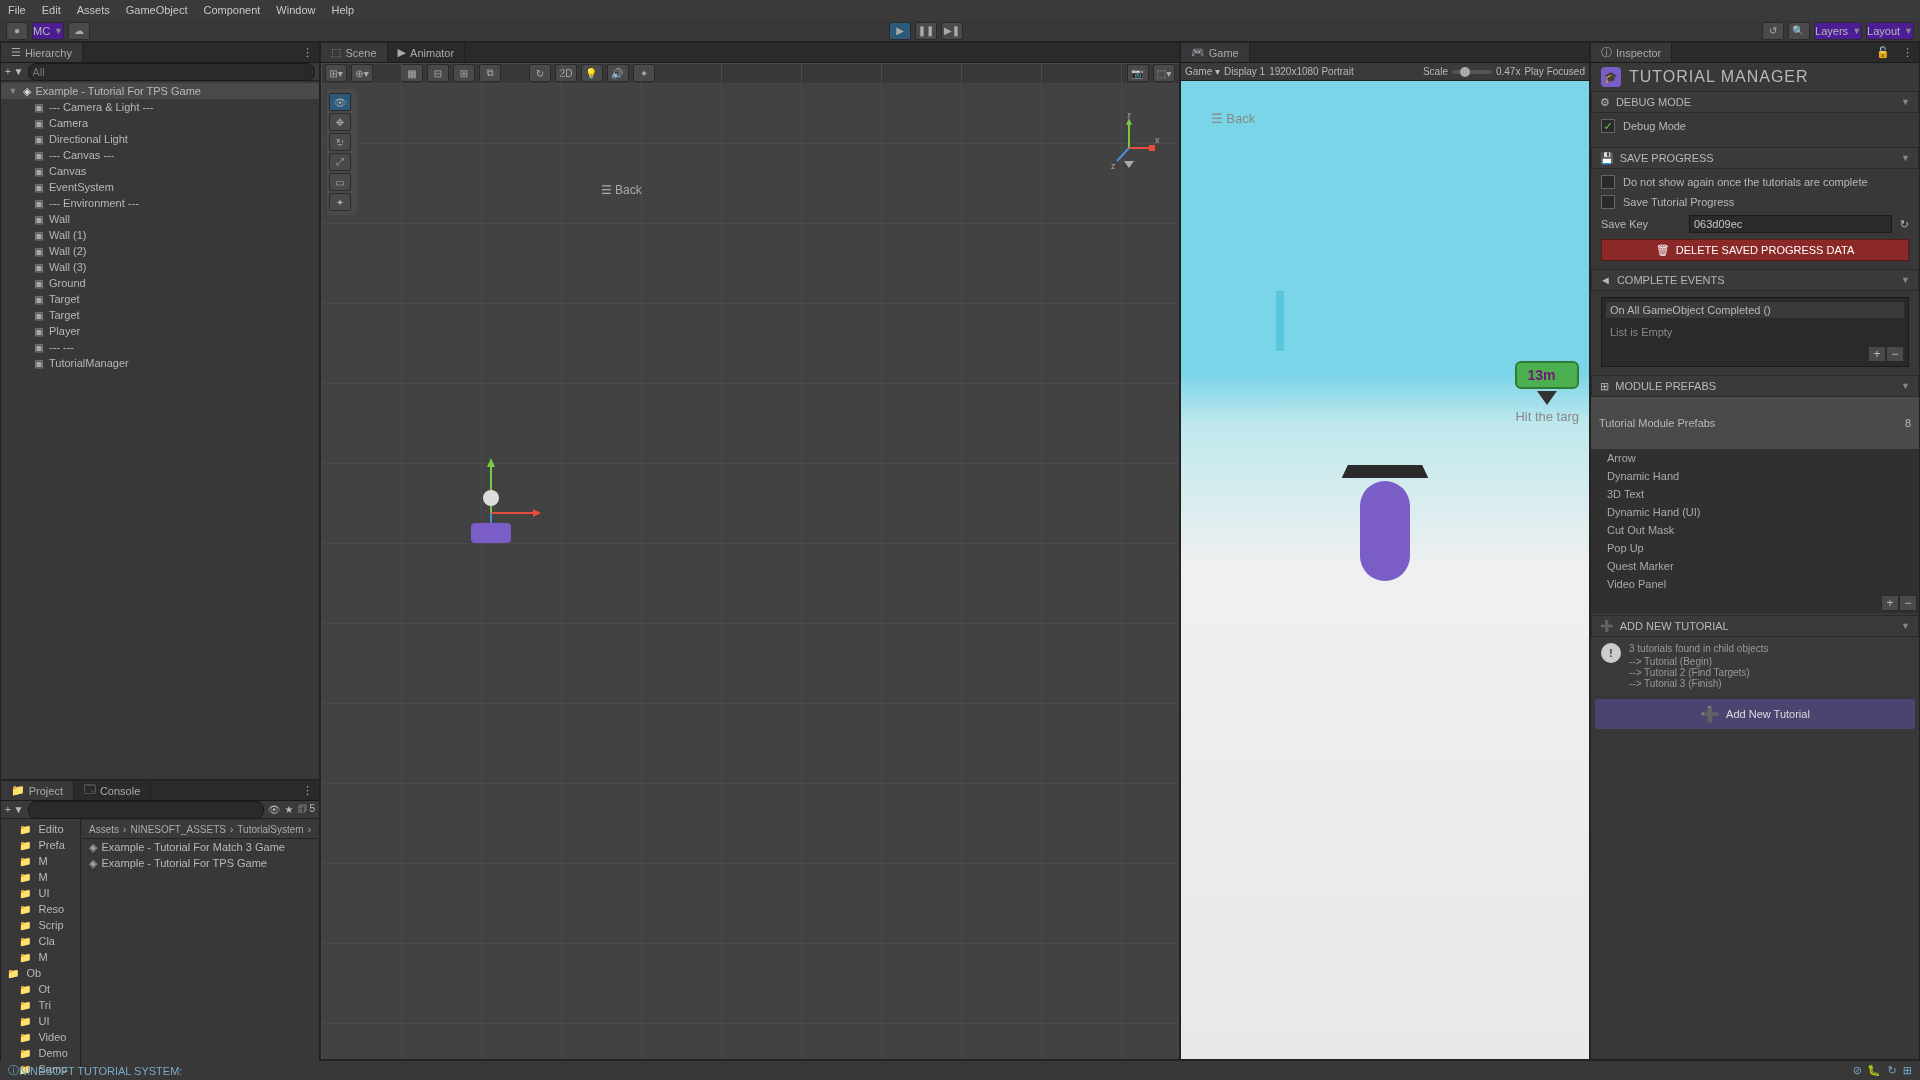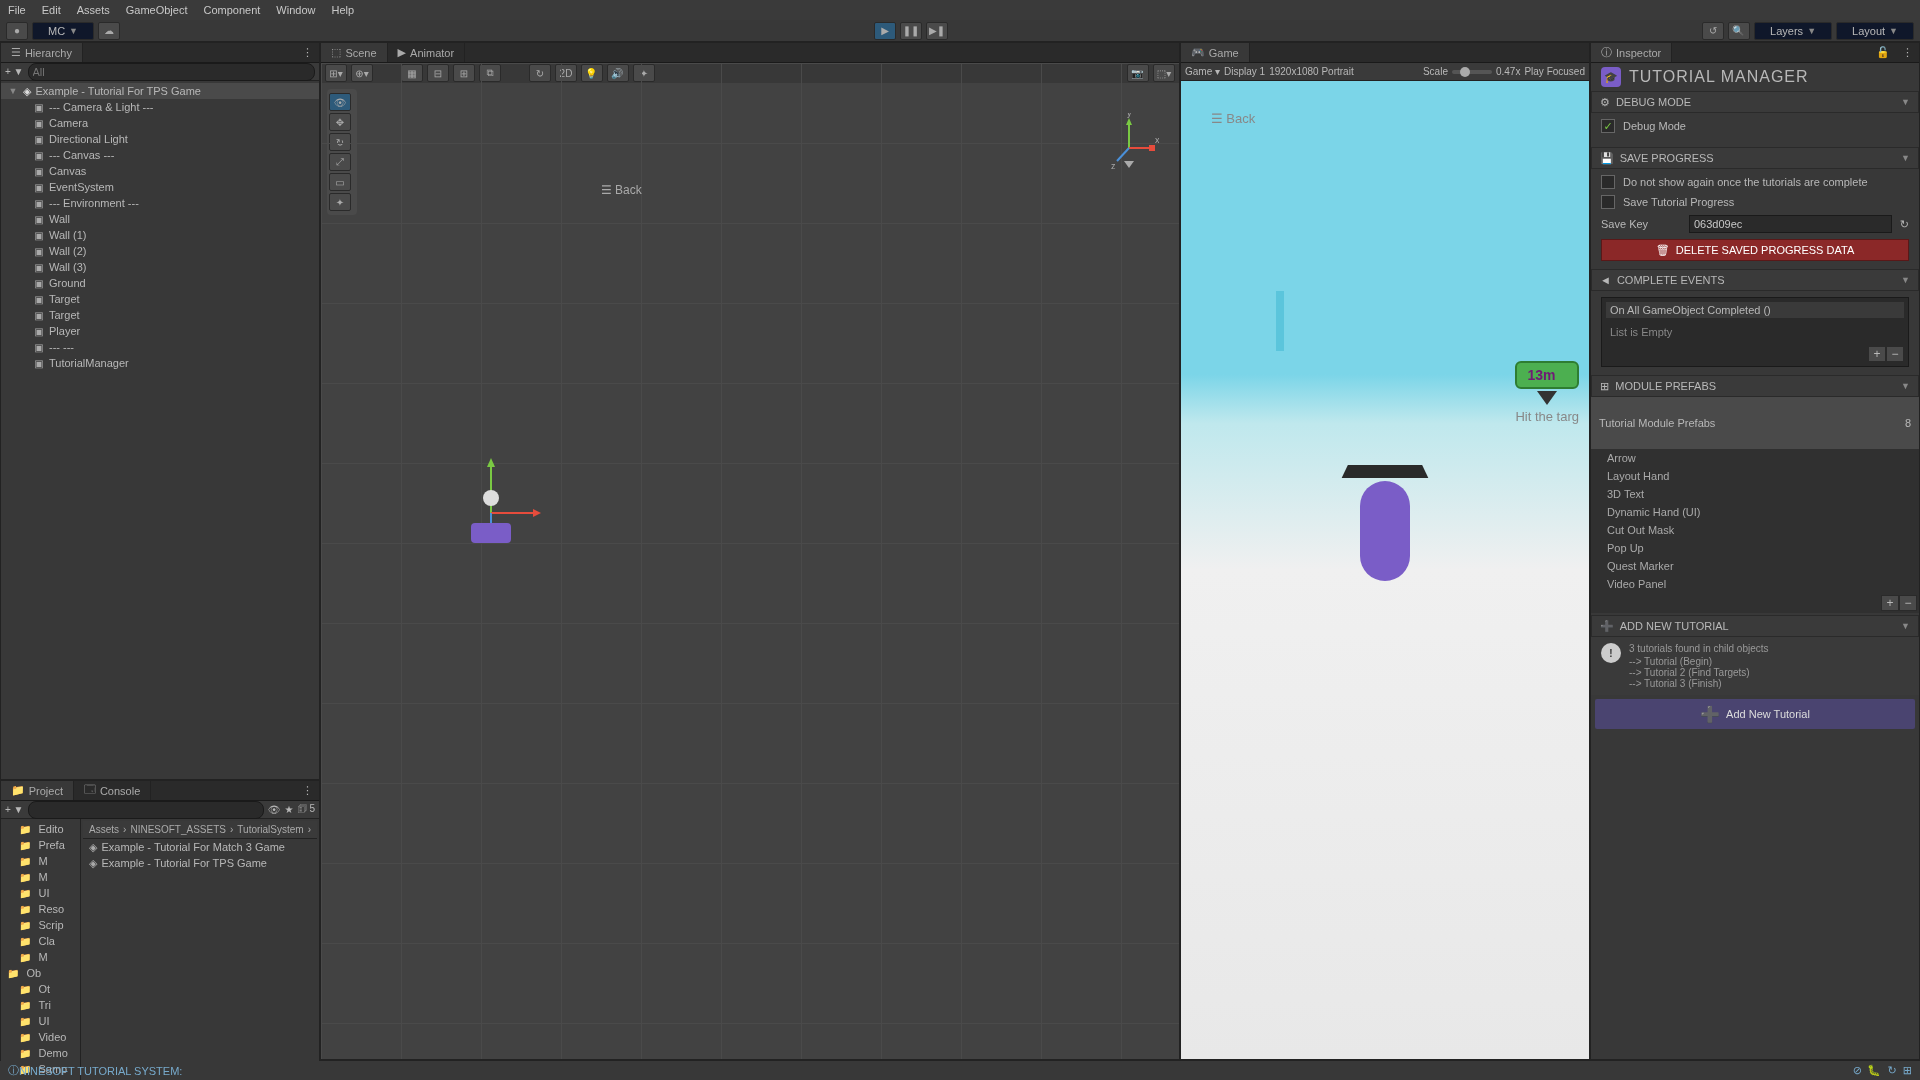--- a/index.html
+++ b/index.html
@@ -56,21 +56,21 @@
 .proj-tree { width: 100px; background: #383838; border-right: 1px solid #222; overflow-y: auto; padding: 2px 0; }
 .proj-content { flex: 1; background: #383838; padding: 2px; }
 .breadcrumb { height: 18px; background: #3a3a3a; display: flex; align-items: center; padding: 0 6px; gap: 4px; font-size: 10px; color: #aaa; border-bottom: 1px solid #222; }
 .status-bar { height: 20px; background: #383838; display: flex; align-items: center; padding: 0 8px; font-size: 11px; color: #7ac; border-top: 1px solid #222; }
 .status-bar-right { margin-left: auto; display: flex; gap: 6px; }
 .folder-icon::before { content: "📁"; font-size: 10px; margin-right: 3px; }
 .dropdown-arrow { color: #888; font-size: 9px; }
 .plus-minus { display: flex; }
 .plus-minus span { width: 18px; height: 16px; background: #4a4a4a; border: 1px solid #2a2a2a; display: flex; align-items: center; justify-content: center; font-size: 12px; }
 .gear-icon::before { content: "⚙"; }
-.toolbar-dropdown { background: #0f172a; border: 1px solid #2a2a2a; height: 18px; padding: 0 15px; display: flex; align-items: center; gap: 4px; border-radius: 2px; }
+.toolbar-dropdown { background: #4c1d95; border: 1px solid #2a2a2a; height: 18px; padding: 0 0; display: flex; align-items: center; gap: 4px; border-radius: 2px; }
 </style>
 </head>
 <body>
 
 <div class="menubar">
   <span>File</span>
   <span>Edit</span>
   <span>Assets</span>
   <span>GameObject</span>
   <span>Component</span>
@@ -448,21 +448,21 @@
           </div>
         <span class="dropdown-arrow">▼</span>
       </div>
       <div class="prefab-list">
         <div style="background:#4a4a4a;padding:20px 8px;display:flex;justify-content:space-between">
           <span>Tutorial Module Prefabs</span>
           <span>8</span>
         </div>
         <div id="prefab-items">
             <div class="prefab-item">Arrow</div>
-            <div class="prefab-item">Layout Hand</div>
+            <div class="prefab-item">Dynamic Hand</div>
             <div class="prefab-item">3D Text</div>
             <div class="prefab-item">Dynamic Hand (UI)</div>
             <div class="prefab-item">Cut Out Mask</div>
             <div class="prefab-item">Pop Up</div>
             <div class="prefab-item">Quest Marker</div>
             <div class="prefab-item">Video Panel</div>
           </div>
         <div style="display:flex;justify-content:flex-end;padding:2px">
             <div class="plus-minus">
               <span>+</span>

